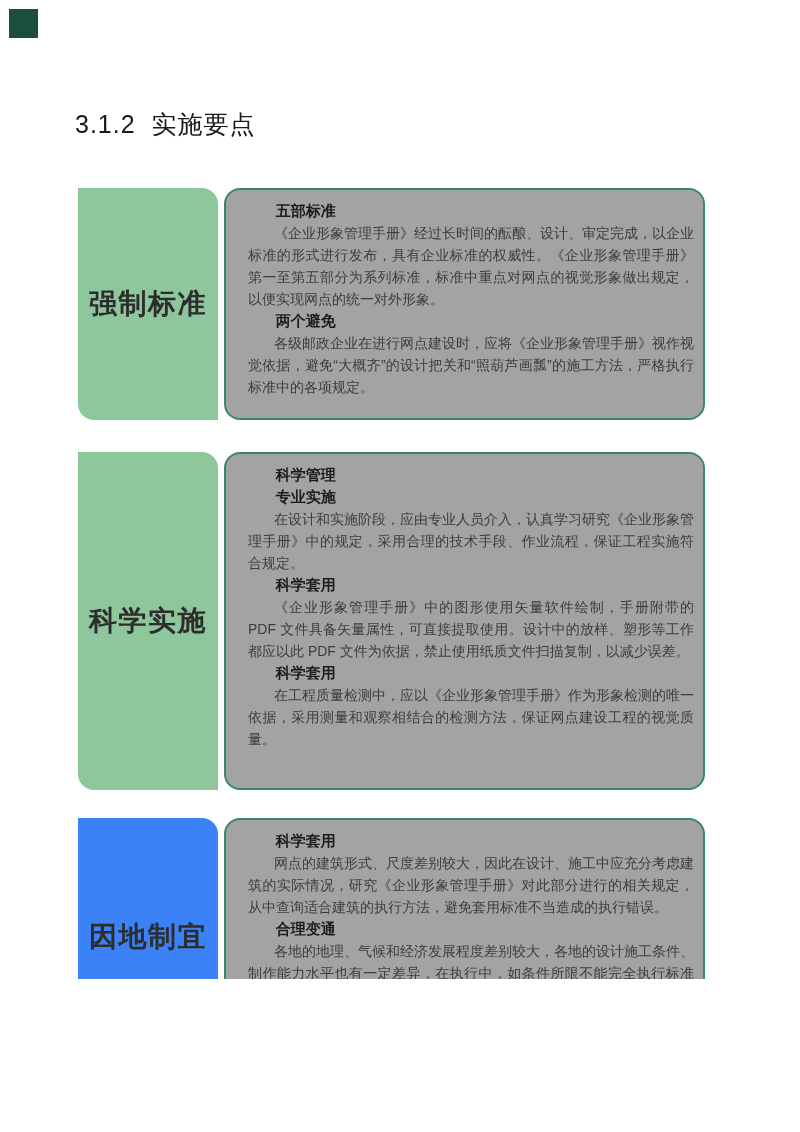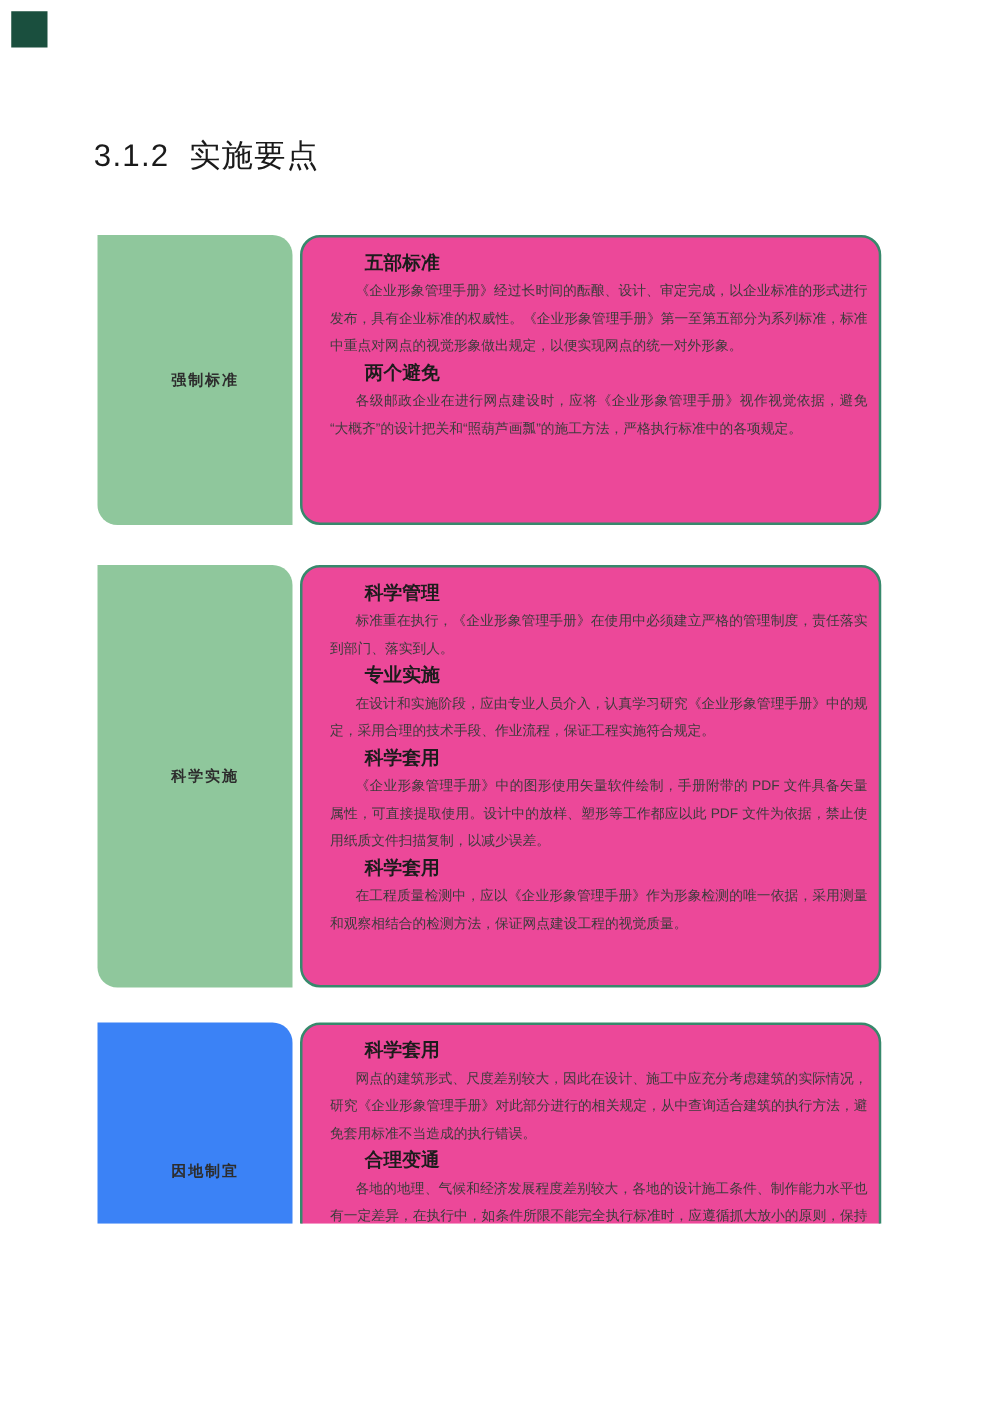--- a/index.html
+++ b/index.html
@@ -26,42 +26,41 @@
     display:flex;align-items:stretch;
   }
   .row-1{top:188px;height:232px;}
   .row-2{top:452px;height:338px;}
   .row-3{top:818px;height:238px;}
   .label-box{
     flex:0 0 140px;
     margin-right:6px;
     border-radius:0 16px 0 16px;
     display:flex;align-items:center;justify-content:center;
-    font-size:12px;font-weight:bold;color:#2d2d2d;
+    font-size:28px;font-weight:bold;color:#2d2d2d;
     letter-spacing:1.5px;
-    padding-left:16px;
   }
   .content-box{
     flex:1;
     border:2px solid #37896c;
     border-radius:16px;
     padding:10px 9px 6px 22px;
     box-sizing:border-box;
     overflow:hidden;
-    background:#ec4899;
+    background:#a3a3a3;
   }
   .content-box h2{
     margin:0;
     font-size:15px;line-height:22px;
     font-weight:bold;color:#1c1c1c;
     text-indent:1.85em;
   }
   .content-box p{
     margin:0;
-    font-size:11px;line-height:22px;
+    font-size:14px;line-height:22px;
     color:#3c3c3c;
     text-indent:1.85em;
     text-align:justify;
   }
   .footer-line{
     position:absolute;left:0;top:1084px;
     width:42px;height:3px;background:#b5b5b5;
   }
   .footer-pagenum{
     position:absolute;left:47px;top:1076px;
@@ -84,21 +83,20 @@
       <p>《企业形象管理手册》经过长时间的酝酿、设计、审定完成，以企业标准的形式进行发布，具有企业标准的权威性。《企业形象管理手册》第一至第五部分为系列标准，标准中重点对网点的视觉形象做出规定，以便实现网点的统一对外形象。</p>
       <h2>两个避免</h2>
       <p>各级邮政企业在进行网点建设时，应将《企业形象管理手册》视作视觉依据，避免“大概齐”的设计把关和“照葫芦画瓢”的施工方法，严格执行标准中的各项规定。</p>
     </div>
   </section>
 
   <section class="row row-2">
     <div class="label-box" style="background: rgb(143, 199, 156);">科学实施</div>
     <div class="content-box" style="border-color: rgb(55, 137, 108);">
       <h2>科学管理</h2>
-      <p>标准重在执行，《企业形象管理手册》在使用中必须建立严格的管理制度，责任落实到部门、落实到人。</p>
       <h2>专业实施</h2>
       <p>在设计和实施阶段，应由专业人员介入，认真学习研究《企业形象管理手册》中的规定，采用合理的技术手段、作业流程，保证工程实施符合规定。</p>
       <h2>科学套用</h2>
       <p>《企业形象管理手册》中的图形使用矢量软件绘制，手册附带的 PDF 文件具备矢量属性，可直接提取使用。设计中的放样、塑形等工作都应以此 PDF 文件为依据，禁止使用纸质文件扫描复制，以减少误差。</p>
       <h2>科学套用</h2>
       <p>在工程质量检测中，应以《企业形象管理手册》作为形象检测的唯一依据，采用测量和观察相结合的检测方法，保证网点建设工程的视觉质量。</p>
     </div>
   </section>
 
   <section class="row row-3">

